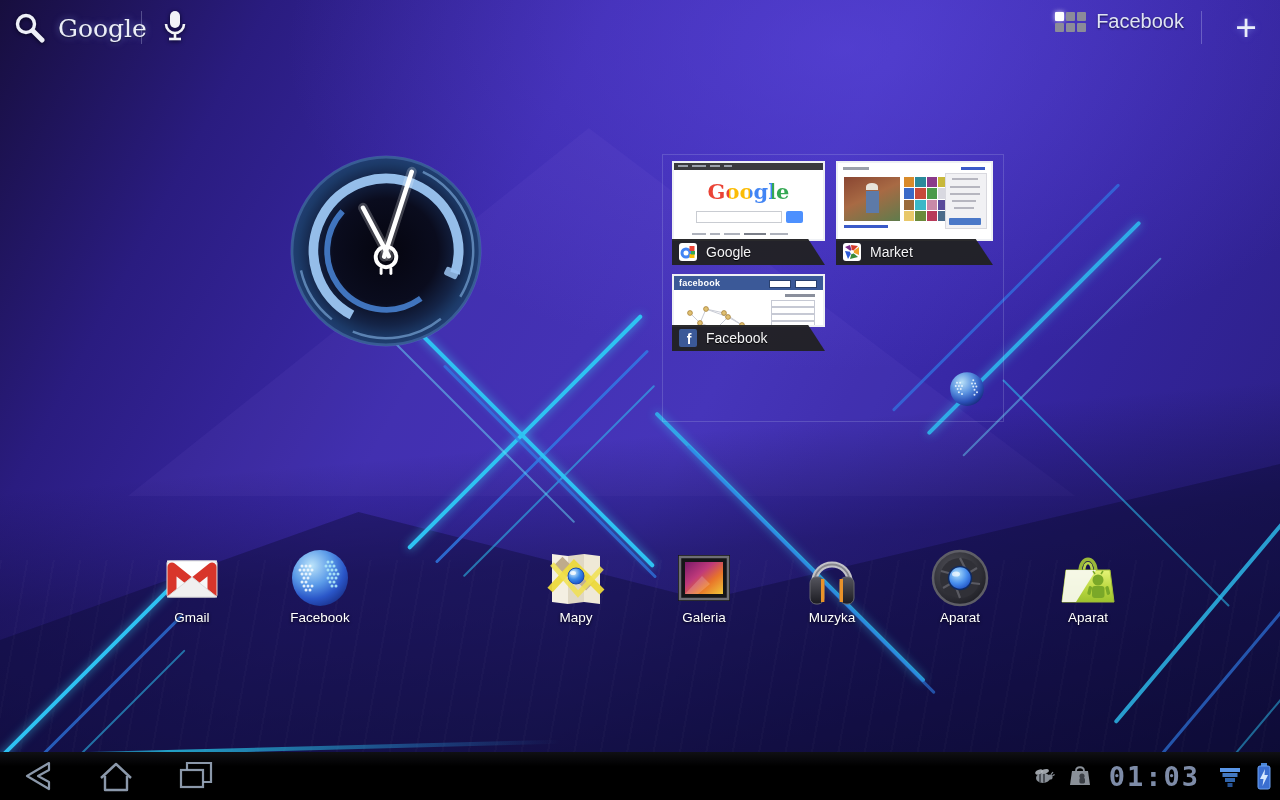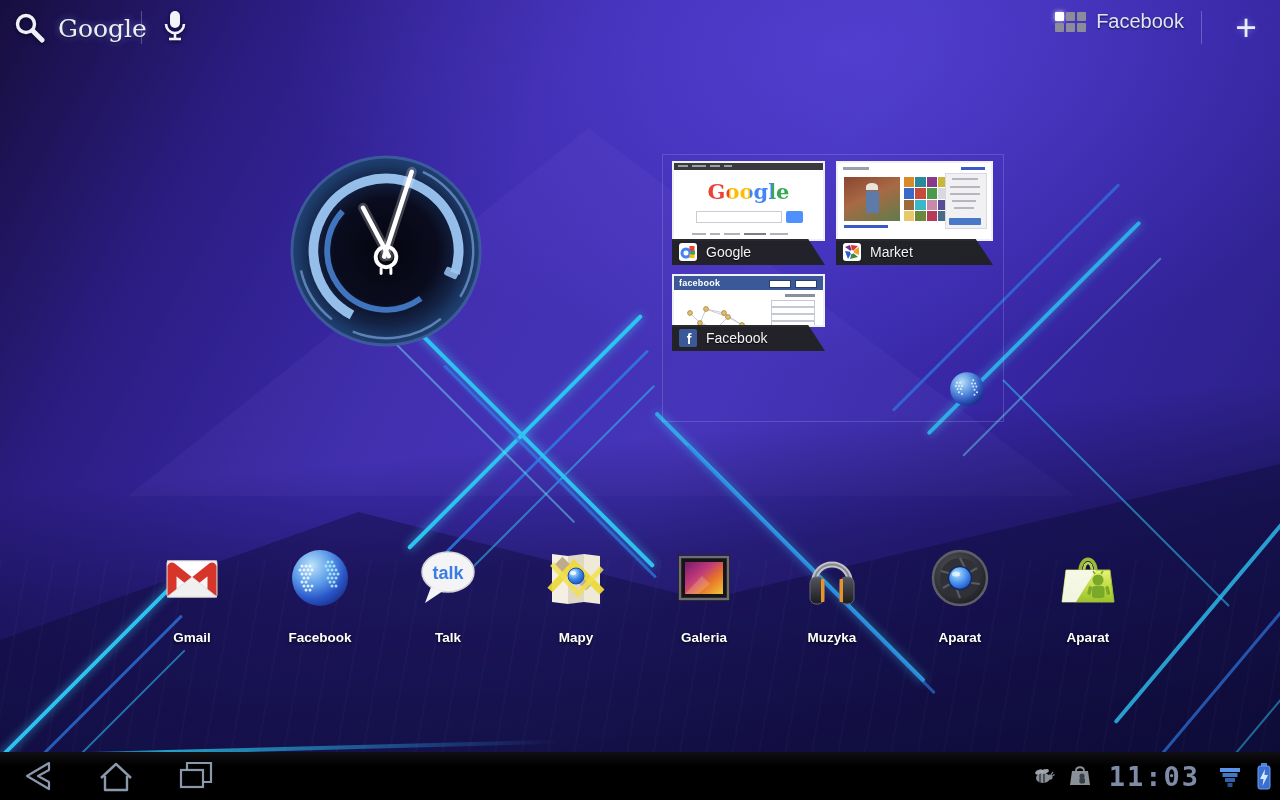--- a/index.html
+++ b/index.html
@@ -90,21 +90,21 @@
   .fb-form .fhead{border:none;background:#8a8f9c;height:3px;width:30px;}
   .fb-form .fbtn{border:none;background:#5b9a3c;width:20px;height:7px;border-radius:1px;}
 
   
   .globe-shortcut{position:absolute;left:947px;top:369px;width:40px;height:40px;cursor:pointer;}
 
   
   .dock{position:absolute;left:0;top:546px;width:1280px;height:100px;}
   .dock-item{position:absolute;top:0;width:100px;display:flex;flex-direction:column;align-items:center;cursor:pointer;}
   .dock-item .ic{width:64px;height:64px;}
-  .dock-label{margin-top:20px;font-size:13.5px;font-weight:bold;color:#fff;text-shadow:0 1px 3px rgba(0,0,0,.85);}
+  .dock-label{margin-top:0;font-size:13.5px;font-weight:normal;color:#fff;text-shadow:0 1px 3px rgba(0,0,0,.85);}
 
   
   .systembar{position:absolute;left:0;bottom:0;width:1280px;height:48px;
              background:linear-gradient(180deg,#101014 0,#000 30%);}
   .navbtn{position:absolute;top:6px;width:56px;height:36px;display:flex;align-items:center;justify-content:center;cursor:pointer;}
   .status{position:absolute;right:8px;top:0;height:48px;display:flex;align-items:center;gap:14px;cursor:pointer;}
   .sys-time{font-family:"DejaVu Sans Mono",monospace;font-size:27px;font-weight:bold;
             color:#7e8ca8;letter-spacing:2px;margin:0 4px;}
 </style>
 </head>
@@ -423,28 +423,20 @@
             <circle cx="48" cy="32" r="1.5"></circle>
           <circle cx="42" cy="36" r="1.5"></circle>
             <circle cx="46" cy="36" r="1.5"></circle>
             <circle cx="44" cy="40" r="1.5"></circle>
             <circle cx="48" cy="40" r="1.5"></circle>
         </g>
       </svg>
       <span class="dock-label">Facebook</span>
     </div>
 
-    <div class="dock-item" style="left:398px">
-      <svg class="ic" viewBox="0 0 64 64">
-        <ellipse cx="32" cy="26" rx="26" ry="20" fill="#f4f4f6" stroke="#d2d2d6" stroke-width="1.5"></ellipse>
-        <polygon points="15,41 9,57 27,45" fill="#f4f4f6"></polygon>
-        <text x="32" y="33" text-anchor="middle" font-size="18" font-weight="bold" fill="#3a7ce0" font-family="Liberation Sans, sans-serif">talk</text>
-      </svg>
-      <span class="dock-label">Talk</span>
-    </div>
 
     <div class="dock-item" style="left:654px">
       <svg class="ic" viewBox="0 0 64 64">
         <defs>
           <linearGradient id="gp" x1="0" y1="0" x2="1" y2="1">
             <stop offset="0%" stop-color="#7a1a6a"></stop>
               <stop offset="38%" stop-color="#c03a7a"></stop>
             <stop offset="65%" stop-color="#e8742a"></stop>
               <stop offset="100%" stop-color="#f0c838"></stop>
           </linearGradient>
@@ -582,21 +574,21 @@
         <line x1="21.4" y1="11.8" x2="23.6" y2="10.4" stroke="#8a9098" stroke-width="1.2"></line>
         <ellipse cx="8" cy="8" rx="4" ry="2.2" fill="#b8bec6" opacity=".85" transform="rotate(-25 8 8)"></ellipse>
         <ellipse cx="14" cy="7.4" rx="4" ry="2.2" fill="#b8bec6" opacity=".85" transform="rotate(-15 14 7.4)"></ellipse>
       </svg>
       <svg width="22" height="24" viewBox="0 0 22 24">
         <path d="M7 7 C7 2 15 2 15 7" stroke="#8a9098" stroke-width="1.8" fill="none"></path>
         <polygon points="3,7 19,7 21,21 1,21" fill="#8a9098"></polygon>
         <circle cx="13" cy="12" r="2.6" fill="#3a3e44"></circle>
         <rect x="10.4" y="14" width="5.6" height="5.4" rx="1.4" fill="#3a3e44"></rect>
       </svg>
-      <span class="sys-time">11:03</span>
+      <span class="sys-time">01:03</span>
       <svg width="24" height="26" viewBox="0 0 24 26">
         <rect x="2" y="5" width="20" height="4" fill="#5a96e8"></rect>
         <rect x="4.5" y="10" width="15" height="4" fill="#4a86d8" opacity=".9"></rect>
         <rect x="7" y="15" width="10" height="4" fill="#3a76c8" opacity=".85"></rect>
         <rect x="9.5" y="20" width="5" height="4" fill="#2f66b8" opacity=".8"></rect>
       </svg>
       <svg width="16" height="28" viewBox="0 0 16 28">
         <rect x="5" y="1" width="6" height="3" fill="#4a86d8"></rect>
         <rect x="2" y="4" width="12" height="23" rx="2" fill="#3a6ed0" stroke="#6aa0f0" stroke-width="1"></rect>
         <polygon points="9,7 4,17 7.5,17 6.5,24 12,13 8.5,13" fill="#d6e8ff"></polygon>

